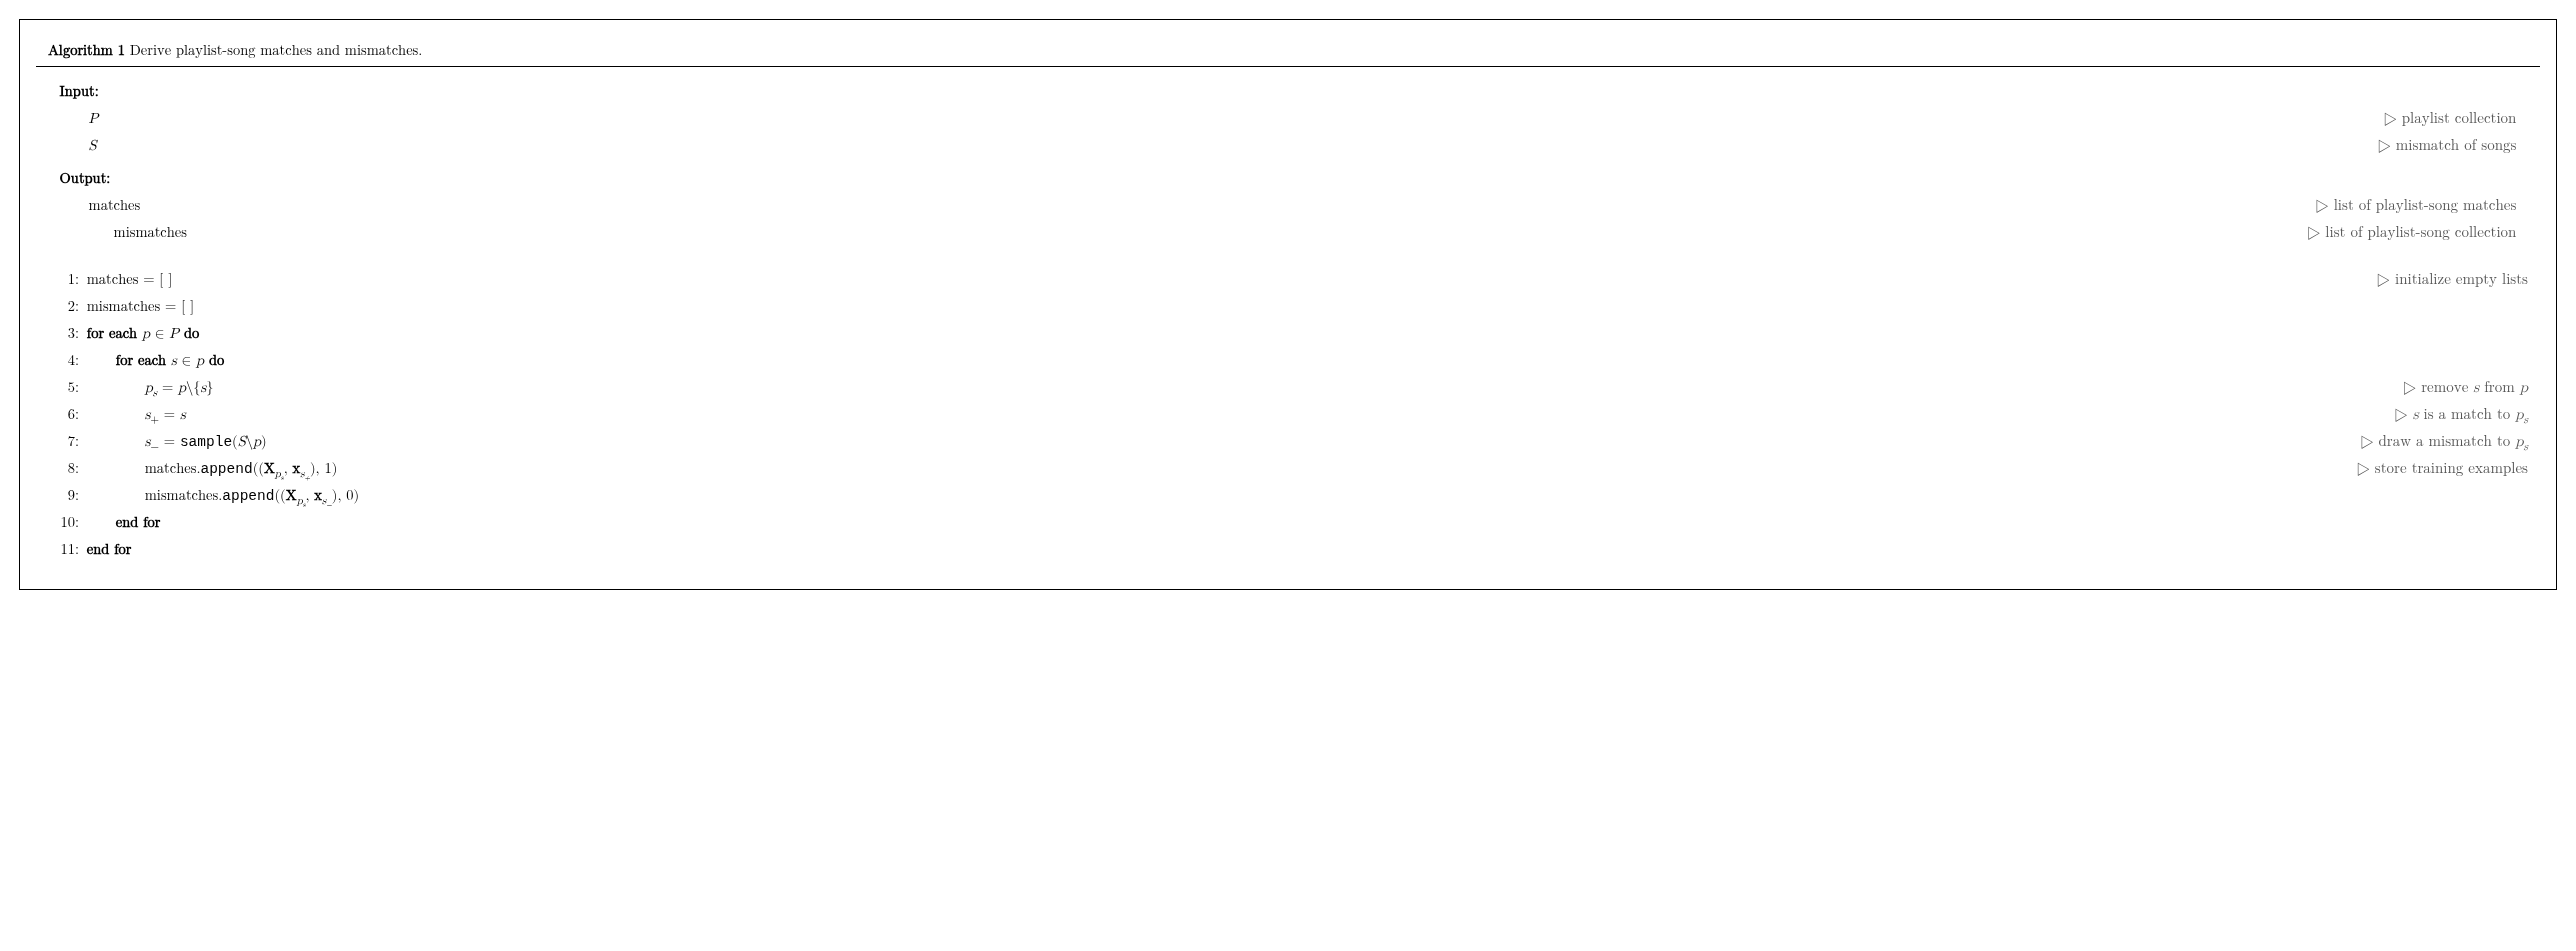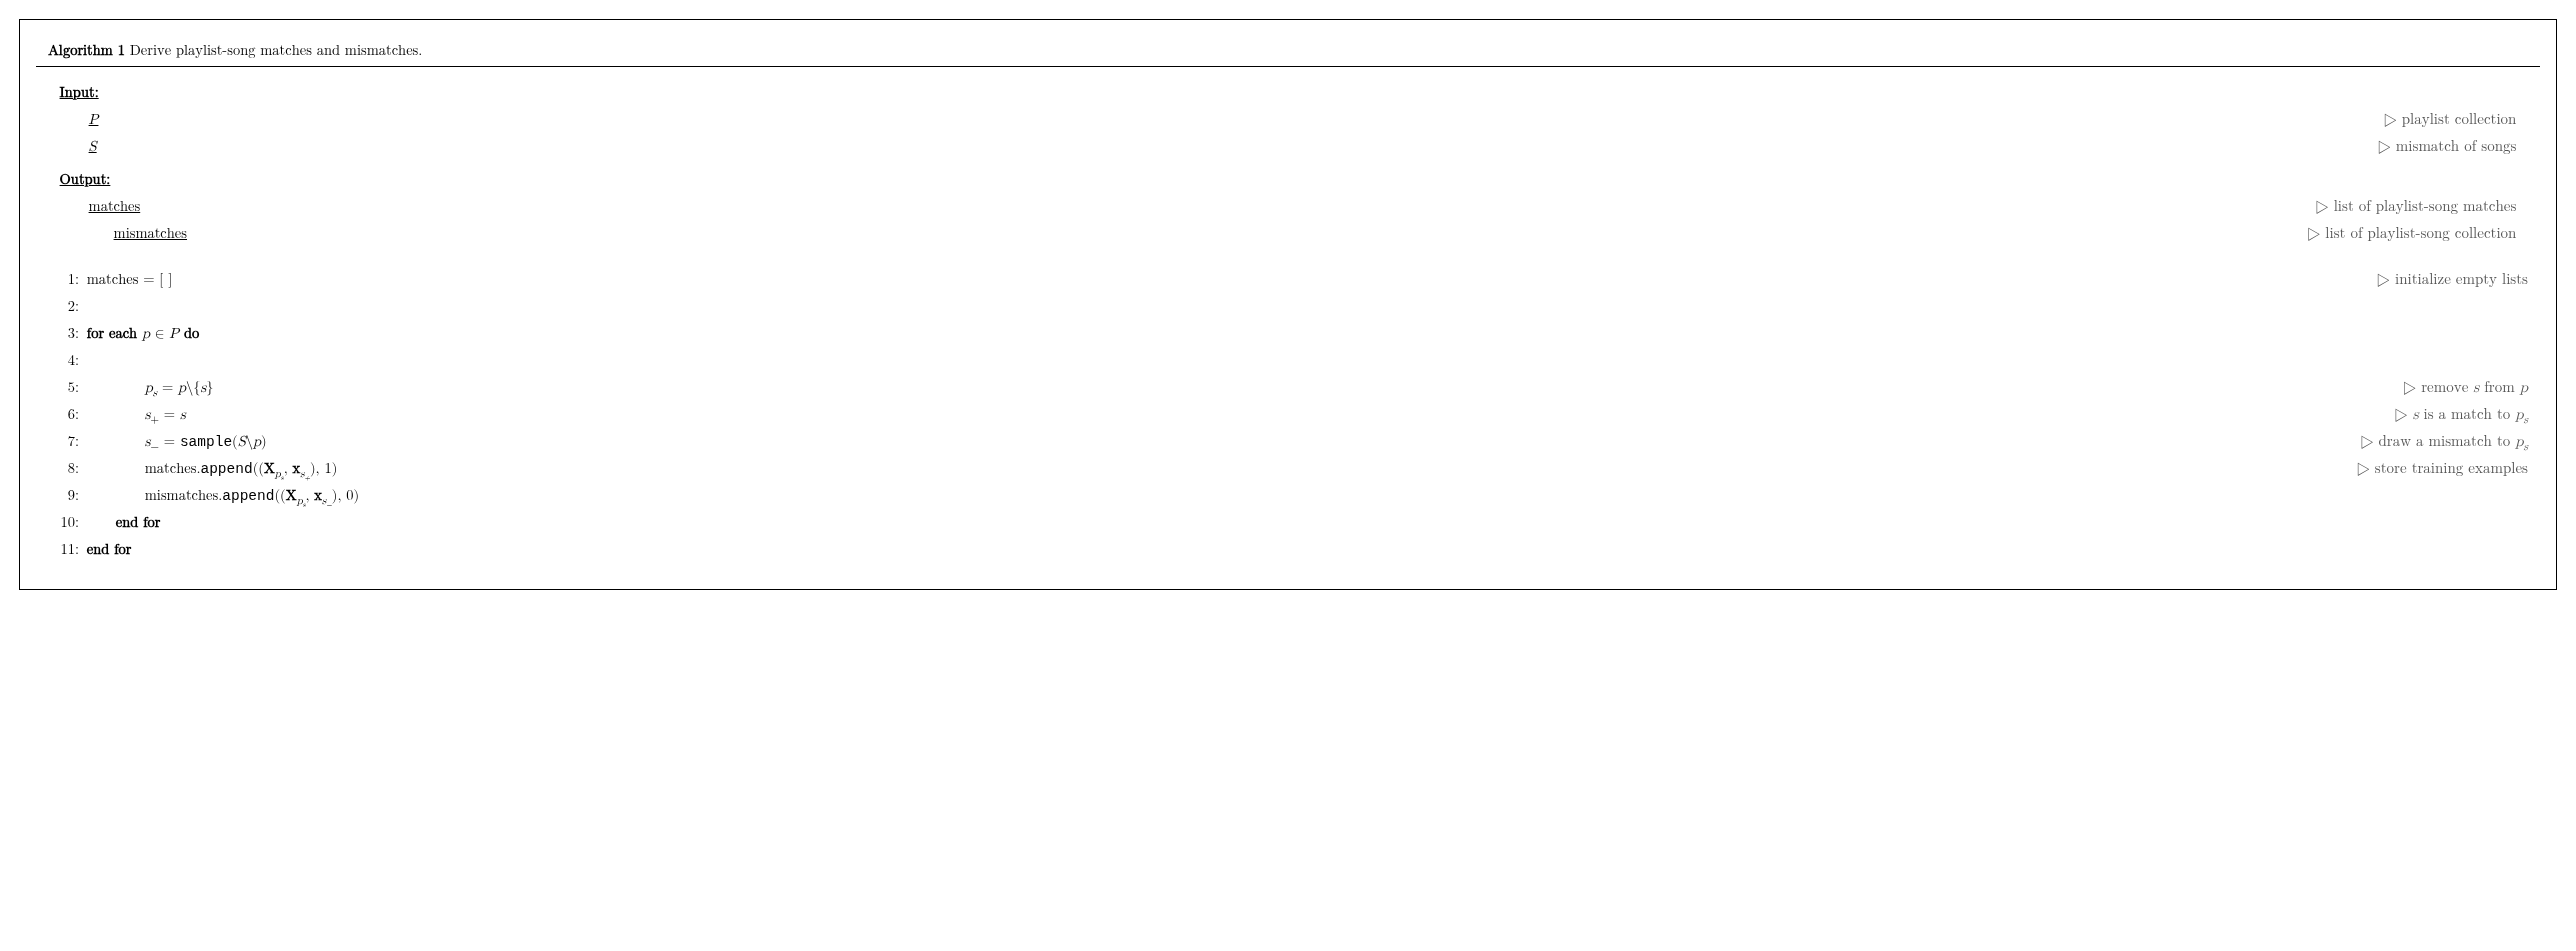--- a/index.html
+++ b/index.html
@@ -76,25 +76,24 @@
     .indent-2 {
       padding-left: 58px;
     }
 
     .bold {
       font-weight: bold;
     }
 
     .io-line {
       display: flex;
-      align-items: flex-end;
+      align-items: center;
       min-height: 27px;
       position: relative;
       line-height: 1.7;
-      text-decoration: underline;
     }
 
     .io-indent {
       padding-left: 29px;
     }
 
     .math-upright {
       font-style: normal;
       font-weight: bold;
     }
@@ -160,31 +159,37 @@
     <div class="algo-line">
       <span class="line-number">1:</span>
       <span class="line-content">
         matches = [ ]
       </span>
       <span class="line-comment">▷ initialize empty lists</span>
     </div>
 
     <div class="algo-line">
       <span class="line-number">2:</span>
+      <span class="line-content">
+        mismatches = [ ]
+      </span>
     </div>
 
     <div class="algo-line">
       <span class="line-number">3:</span>
       <span class="line-content">
         <span class="bold">for each</span> <span style="font-style:italic;">p</span> ∈ <span style="font-style:italic;">P</span> <span class="bold">do</span>
       </span>
     </div>
 
     <div class="algo-line">
       <span class="line-number">4:</span>
+      <span class="line-content indent-1">
+        <span class="bold">for each</span> <span style="font-style:italic;">s</span> ∈ <span style="font-style:italic;">p</span> <span class="bold">do</span>
+      </span>
     </div>
 
     <div class="algo-line">
       <span class="line-number">5:</span>
       <span class="line-content indent-2">
         <span style="font-style:italic;">p<sub>s</sub></span> = <span style="font-style:italic;">p</span>\{<span style="font-style:italic;">s</span>}
       </span>
       <span class="line-comment">▷ remove <span style="font-style:italic;">s</span> from <span style="font-style:italic;">p</span></span>
     </div>
 

